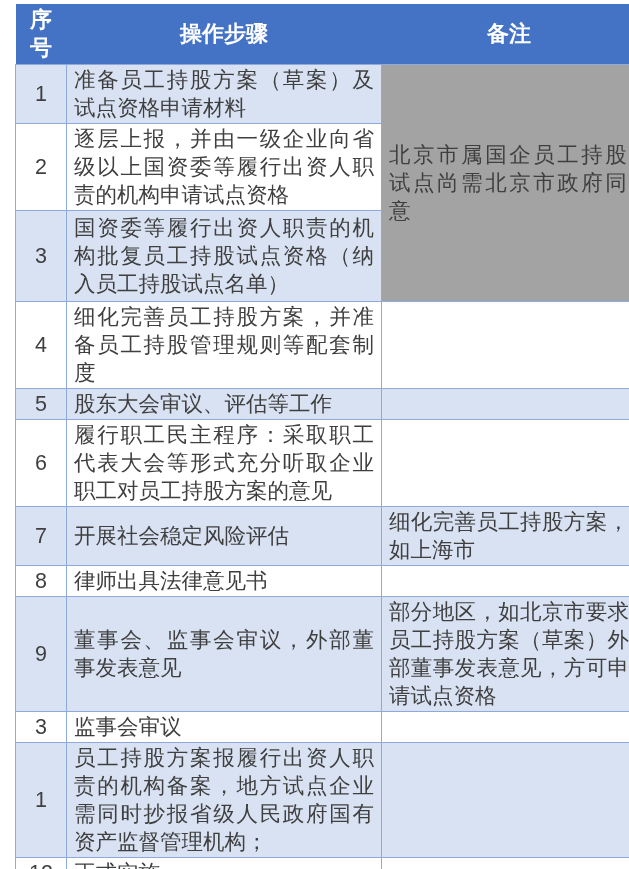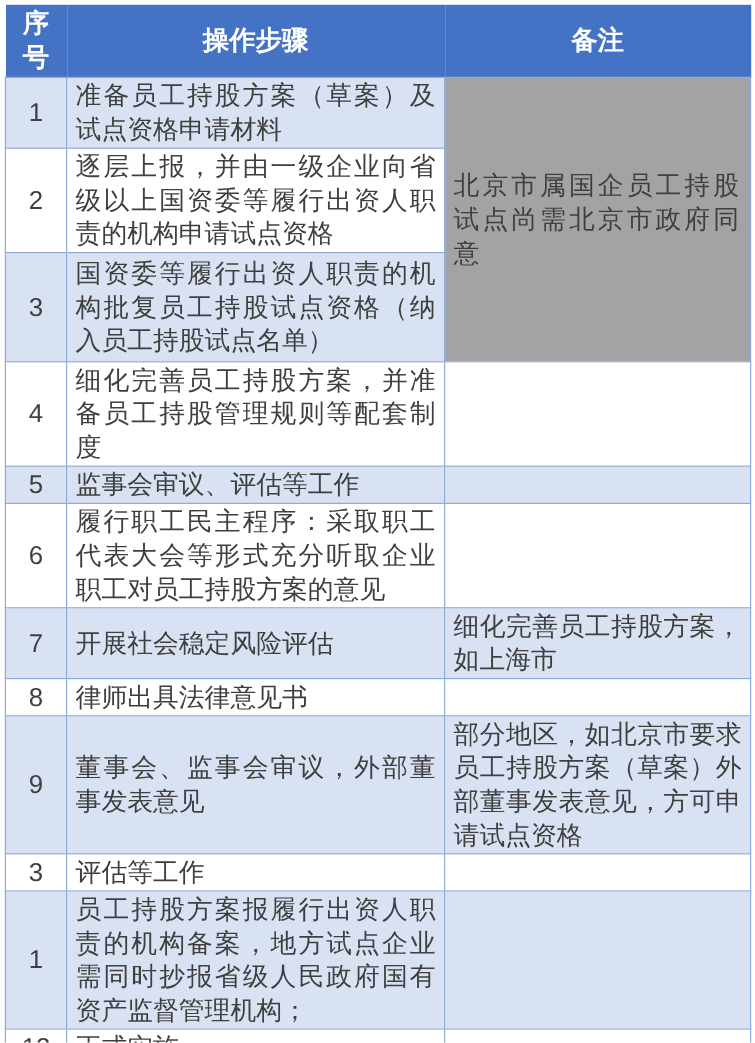--- a/index.html
+++ b/index.html
@@ -6,21 +6,21 @@
     margin: 0;
     padding: 0;
     background: #ffffff;
     font-family: "Liberation Sans", "DejaVu Sans", sans-serif;
   }
   .page {
     width: 629px;
     height: 869px;
     background: #ffffff;
     box-sizing: border-box;
-    padding: 4px 4px 0 4px;
+    padding: 4px 4px 0 15px;
     overflow: hidden;
   }
   table.steps-table {
     border-collapse: collapse;
     table-layout: fixed;
     width: 621px;
   }
   col.c-num  { width: 51px; }
   col.c-step { width: 315px; }
   col.c-note { width: 255px; }
@@ -95,21 +95,21 @@
         <td class="num-cell">3</td>
         <td class="step-cell">国资委等履行出资人职责的机构批复员工持股试点资格（纳入员工持股试点名单）</td>
       </tr>
       <tr style="height:85px">
         <td class="num-cell">4</td>
         <td class="step-cell">细化完善员工持股方案，并准备员工持股管理规则等配套制度</td>
         <td class="note-cell"></td>
       </tr>
       <tr style="height:31px">
         <td class="num-cell">5</td>
-        <td class="step-cell">监事会审议、评估等工作</td>
+        <td class="step-cell">股东大会审议、评估等工作</td>
         <td class="note-cell"></td>
       </tr>
       <tr style="height:81px">
         <td class="num-cell">6</td>
         <td class="step-cell">履行职工民主程序：采取职工代表大会等形式充分听取企业职工对员工持股方案的意见</td>
         <td class="note-cell"></td>
       </tr>
       <tr style="height:55px">
         <td class="num-cell">7</td>
         <td class="step-cell">开展社会稳定风险评估</td>
@@ -120,21 +120,21 @@
         <td class="step-cell">律师出具法律意见书</td>
         <td class="note-cell"></td>
       </tr>
       <tr style="height:115px">
         <td class="num-cell">9</td>
         <td class="step-cell">董事会、监事会审议，外部董事发表意见</td>
         <td class="note-cell">部分地区，如北京市要求员工持股方案（草案）外部董事发表意见，方可申请试点资格</td>
       </tr>
       <tr style="height:28px">
         <td class="num-cell">3</td>
-        <td class="step-cell">评估等工作</td>
+        <td class="step-cell">监事会审议</td>
         <td class="note-cell"></td>
       </tr>
       <tr style="height:112px">
         <td class="num-cell">1</td>
         <td class="step-cell">员工持股方案报履行出资人职责的机构备案，地方试点企业需同时抄报省级人民政府国有资产监督管理机构；</td>
         <td class="note-cell"></td>
       </tr>
       <tr style="height:30px">
         <td class="num-cell">12</td>
         <td class="step-cell">正式实施</td>

